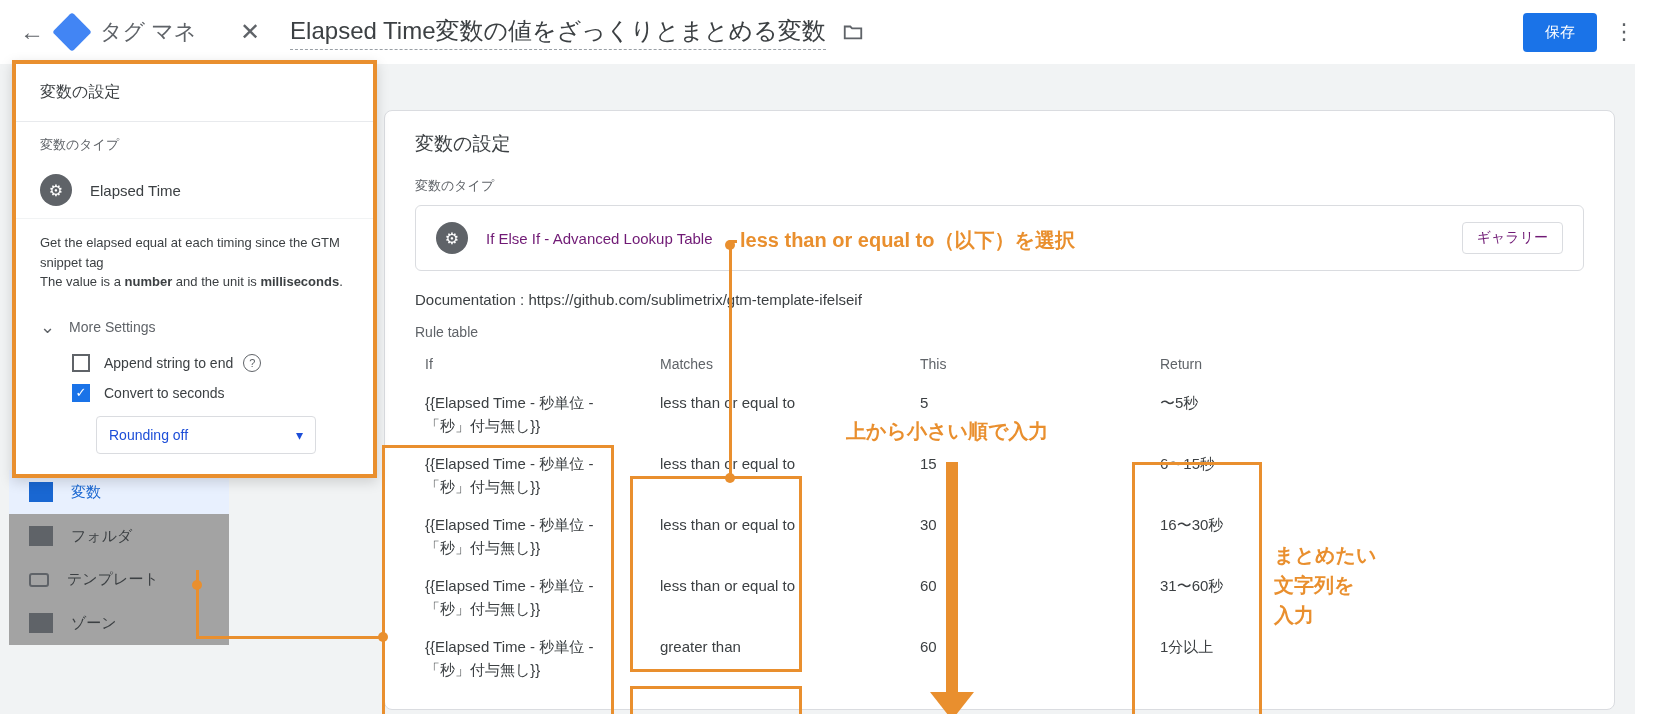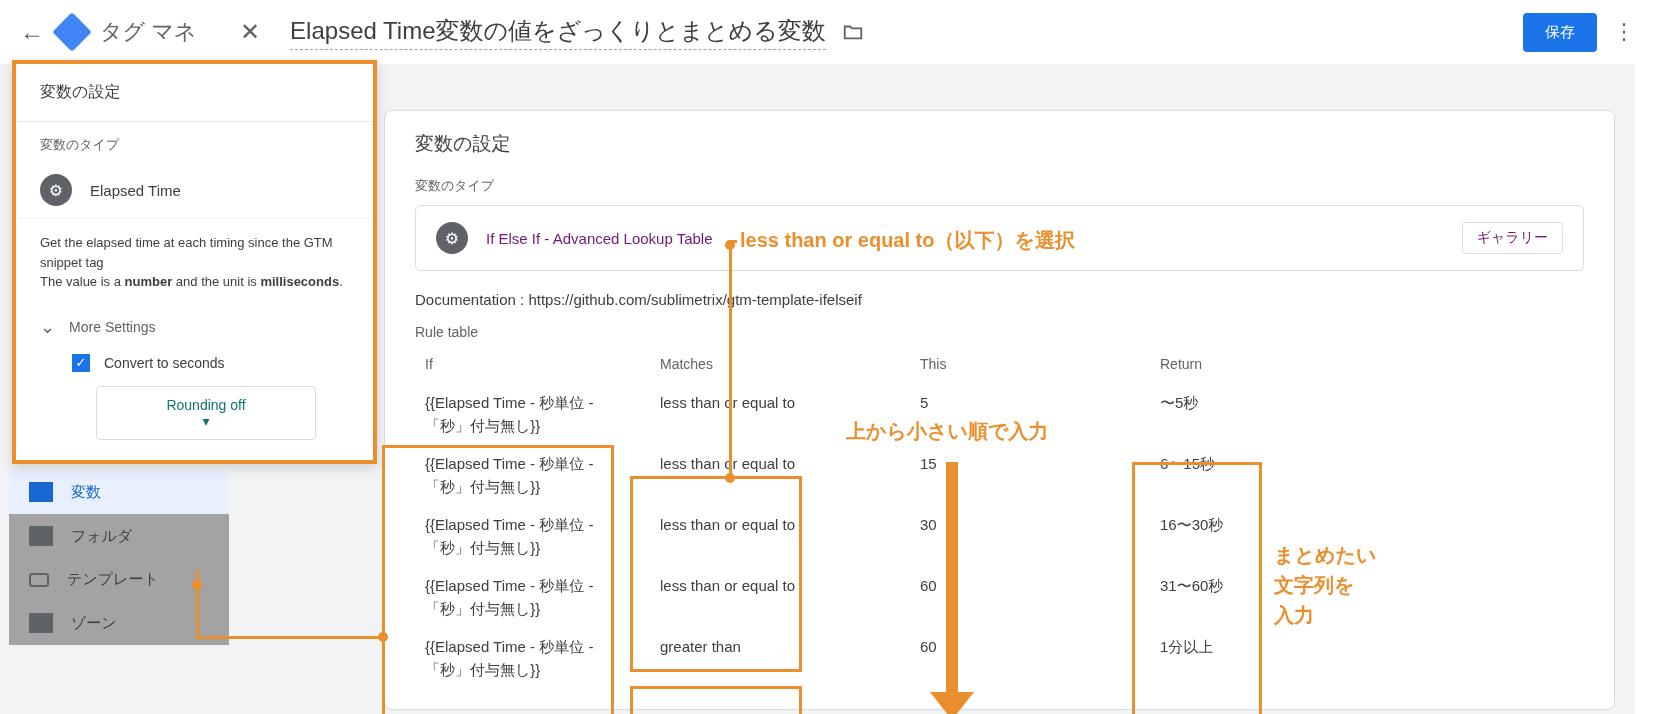--- a/index.html
+++ b/index.html
@@ -32,21 +32,21 @@
 .gear-circle { width: 32px; height: 32px; border-radius: 50%; background: #5f6368; display: flex; align-items: center; justify-content: center; color: #fff; margin-right: 18px; font-size: 16px; }
 .key-icon { width: 28px; height: 20px; margin-right: 22px; color: #5f6368; display: flex; align-items: center; }
 .popup-row-text { color: #3c4043; font-size: 15px; font-weight: 500; }
 .popup-desc { padding: 14px 24px; font-size: 13px; color: #3c4043; line-height: 1.5; }
 .more-settings { display: flex; align-items: center; padding: 10px 24px; color: #5f6368; font-size: 14px; cursor: pointer; }
 .more-settings .chev { margin-right: 14px; font-size: 18px; }
 .check-row { display: flex; align-items: center; padding: 6px 24px 6px 56px; font-size: 14px; color: #3c4043; }
 .cb { width: 18px; height: 18px; border: 2px solid #5f6368; margin-right: 14px; }
 .cb.checked { background: #1a73e8; border-color: #1a73e8; color: #fff; display: flex; align-items: center; justify-content: center; font-size: 13px; }
 .info-circle { width: 18px; height: 18px; border: 1px solid #5f6368; border-radius: 50%; margin-left: 10px; font-size: 11px; display: flex; align-items: center; justify-content: center; color: #5f6368; }
-.dropdown { margin: 8px 24px 20px 80px; border: 1px solid #dadce0; border-radius: 4px; padding: 10px 12px; display: flex; align-items: center; justify-content: space-between; font-size: 14px; color: #0f766e; width: 220px; flex-direction: column; }
+.dropdown { margin: 8px 24px 20px 80px; border: 1px solid #dadce0; border-radius: 4px; padding: 10px 12px; display: flex; align-items: center; justify-content: space-between; font-size: 14px; color: #1d4ed8; width: 220px; }
 
 .main-card { position: absolute; top: 110px; left: 384px; right: 40px; background: #fff; border: 1px solid #dadce0; border-radius: 8px; padding: 20px 30px; }
 .main-h { font-size: 19px; color: #3c4043; margin-bottom: 20px; }
 .main-sub { font-size: 13px; color: #5f6368; margin-bottom: 10px; }
 .type-box { border: 1px solid #dadce0; border-radius: 6px; padding: 16px 20px; display: flex; align-items: center; margin-bottom: 20px; }
 .type-box .name { font-size: 15px; color: #701a75; }
 .gallery-btn { margin-left: auto; border: 1px solid #dadce0; background: #fff; padding: 6px 14px; border-radius: 4px; color: #701a75; font-size: 14px; cursor: pointer; }
 .doc-line { font-size: 15px; color: #3c4043; margin-bottom: 16px; }
 .rt-label { font-size: 14px; color: #5f6368; margin-bottom: 8px; }
 
@@ -109,26 +109,31 @@
 </div>
 
 <div class="popup">
   <div class="popup-h">変数の設定</div>
   <div class="popup-section-label">変数のタイプ</div>
   <div class="popup-row">
     <div class="gear-circle">⚙</div>
     <span class="popup-row-text">Elapsed Time</span>
   </div>
   <div class="popup-desc">
-    <div>Get the elapsed time at each timing since the GTM snippet tag</div>
+    <div>Get the elapsed equal at each timing since the GTM snippet tag</div>
     <div><span>The value is a </span><b>number</b><span> and the unit is </span><b>milliseconds</b>.</div>
   </div>
   <div class="more-settings">
     <span class="chev">⌄</span>
     <span>More Settings</span>
+  </div>
+  <div class="check-row">
+    <div class="cb"></div>
+    <span>Append string to end</span>
+    <div class="info-circle">?</div>
   </div>
   <div class="check-row">
     <div class="cb checked">✓</div>
     <span>Convert to seconds</span>
   </div>
   <div class="dropdown">
     <span>Rounding off</span>
     <span>▾</span>
   </div>
 </div>

